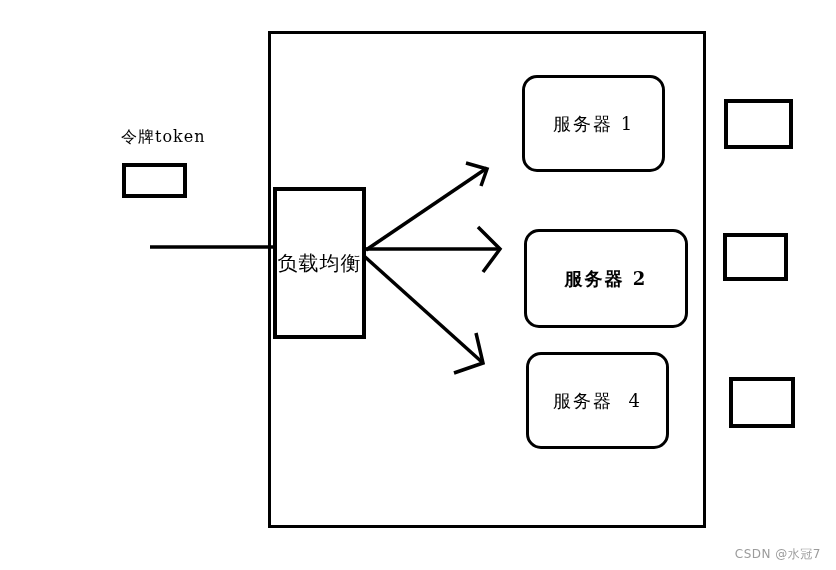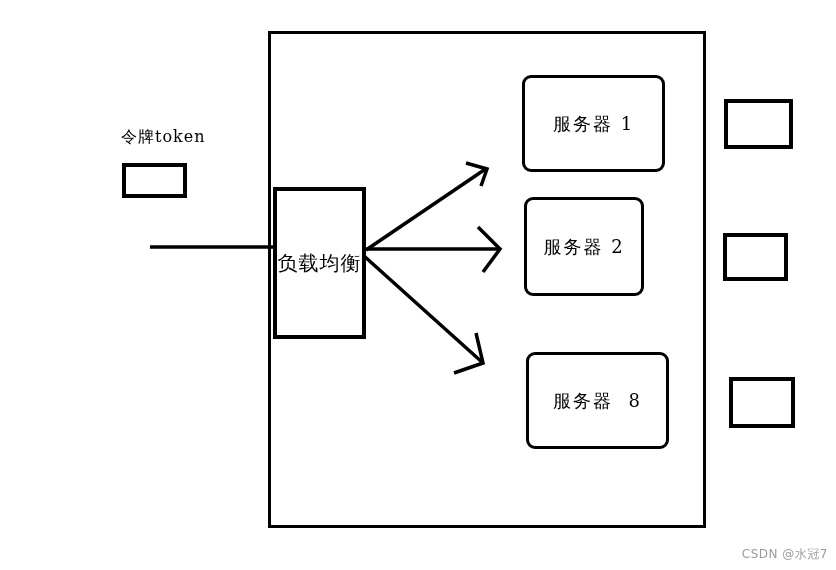--- a/index.html
+++ b/index.html
@@ -52,39 +52,39 @@
   }
   .lb-box {
     left: 273px; top: 187px;
     width: 93px; height: 152px;
     font-size: 20px;
     z-index: 2;
   }
   .lb-box .label { letter-spacing: 1px; }
   .server-box {
     border-width: 3px;
-    border-radius: 9px;
+    border-radius: 15px;
     font-size: 18px;
   }
   .server-1 { left: 522px; top: 75px;  width: 143px; height: 97px; }
-  .server-2 { left: 524px; top: 197px; width: 120px; height: 99px; }
+  .server-2 { left: 524px; top: 229px; width: 164px; height: 99px; font-weight: bold; }
   .server-3 { left: 526px; top: 352px; width: 143px; height: 97px; }
   .side-box { border-width: 4px; }
   .side-box-1 { left: 724px; top: 99px;  width: 69px; height: 50px; }
   .side-box-2 { left: 723px; top: 233px; width: 65px; height: 48px; }
   .side-box-3 { left: 729px; top: 377px; width: 66px; height: 51px; }
   .lines-svg {
     position: absolute;
     left: 0; top: 0;
     width: 836px; height: 570px;
     z-index: 1;
   }
   .watermark {
     position: absolute;
-    right: 8px; bottom: 7px;
+    right: 15px; bottom: 7px;
     font-size: 12px;
     font-family: "DejaVu Sans", "Liberation Sans", sans-serif;
     letter-spacing: 0.5px;
   }
 </style>
 </head>
 <body>
 
 <div class="canvas">
 
@@ -118,21 +118,21 @@
     <span class="label">负载均衡</span>
   </div>
 
   <div class="box server-box server-1">
     <span class="label">服务器 1</span>
   </div>
   <div class="box server-box server-2">
     <span class="label">服务器 2</span>
   </div>
   <div class="box server-box server-3">
-    <span class="label">服务器  8</span>
+    <span class="label">服务器  4</span>
   </div>
 
   <div class="box side-box side-box-1"></div>
   <div class="box side-box side-box-2"></div>
   <div class="box side-box side-box-3"></div>
 
   <div class="watermark" style="color: rgb(155, 155, 155);">CSDN @水冠7</div>
 
 </div>
 

